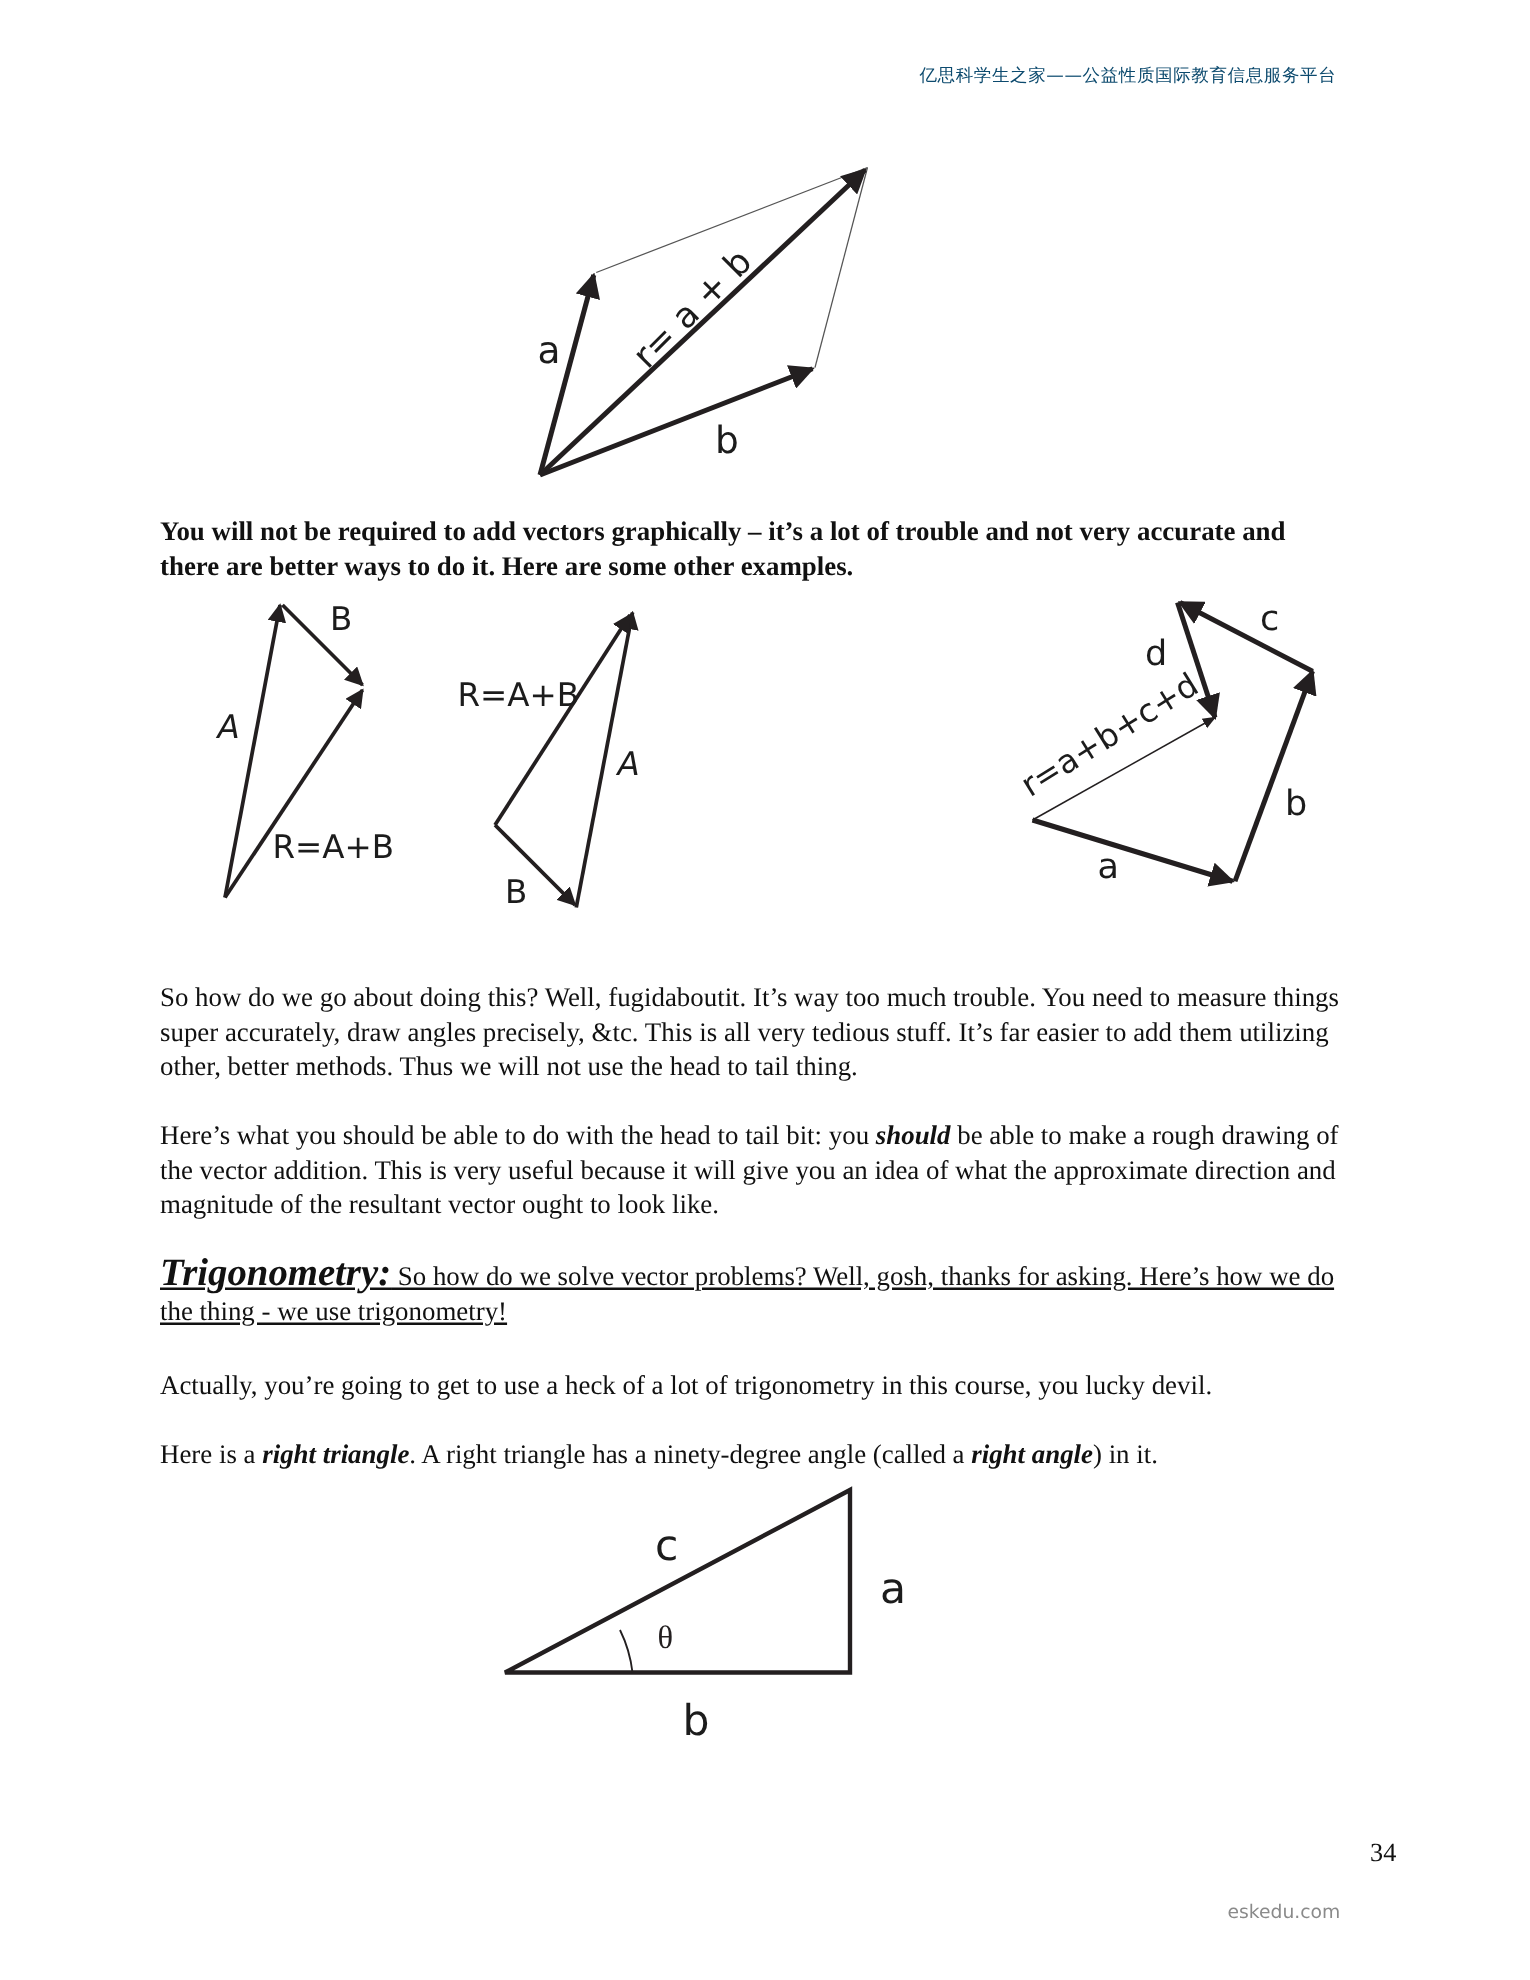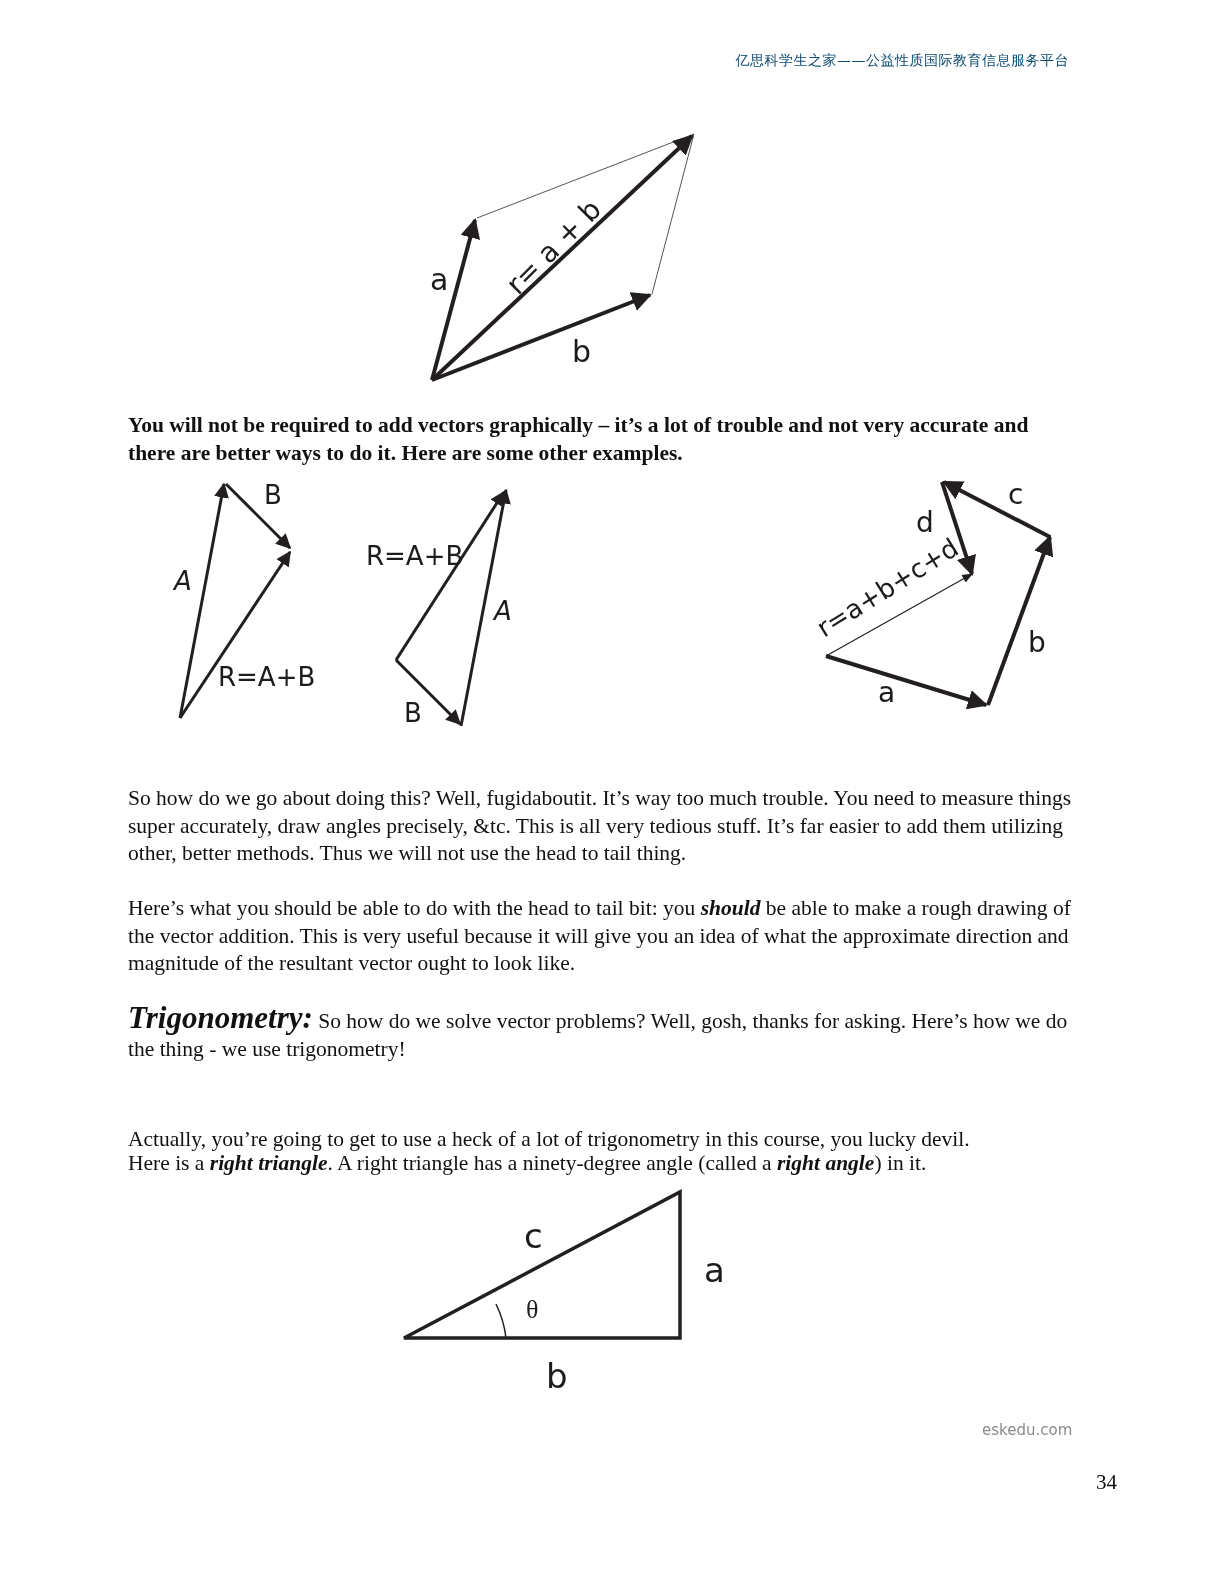--- a/index.html
+++ b/index.html
@@ -1,21 +1,21 @@
 <!DOCTYPE html>
 <html><head>
 <meta charset="utf-8">
 <style>
   html, body { margin: 0; padding: 0; background: #ffffff; }
   body { width: 1224px; height: 1584px; position: relative; overflow: hidden; font-family: "Liberation Serif", serif; color: #111; }
   .header { position: absolute; top: 52px; right: 155px; font-family: "DejaVu Sans", sans-serif; font-size: 14px; color: #0c4a6e; letter-spacing: 0.5px; }
   .para { position: absolute; left: 128px; width: 950px; font-size: 21.5px; line-height: 27.5px; }
   .para b i, .para i b { font-weight: bold; font-style: italic; font-family: Liberation Serif, serif; }
   .heading-inline { font-size: 31px; font-weight: bold; font-style: italic; }
-  .footer-site { position: absolute; top: 1421px; left: 982px; font-family: "DejaVu Sans", sans-serif; font-size: 15px; color: #8a8a8a; }
+  .footer-site { position: absolute; top: 1520px; left: 982px; font-family: "DejaVu Sans", sans-serif; font-size: 15px; color: #8a8a8a; }
   .page-num { position: absolute; top: 1470px; left: 1096px; font-size: 21px; }
   svg { position: absolute; left: 0; top: 0; }
   .lbl { font-family: "DejaVu Sans", sans-serif; fill: #1c1c1c; }
 </style>
 </head>
 <body>
 
 <div class="header">亿思科学生之家——公益性质国际教育信息服务平台</div>
 
 <svg width="1224" height="1584">
@@ -79,20 +79,20 @@
     <text x="526" y="1318" font-size="26" font-family="Liberation Serif, serif" fill="#231f20">θ</text>
   </g>
 </svg>
 
 <div class="para" style="top:412px;font-weight:bold;">You will not be required to add vectors graphically – it’s a lot of trouble and not very accurate and there are better ways to do it.  Here are some other examples.</div>
 
 <div class="para" style="top:785px;">So how do we go about doing this?  Well, fugidaboutit.  It’s way too much trouble.  You need to measure things super accurately, draw angles precisely, &amp;tc.  This is all very tedious stuff.  It’s far easier to add them utilizing other, better methods.  Thus we will not use the head to tail thing.</div>
 
 <div class="para" style="top:895px;"><span>Here’s what you should be able to do with the head to tail bit:  you </span><b><i>should</i></b><span> be able to make a rough drawing of the vector addition.  This is very useful because it will give you an idea of what the approximate direction and magnitude of the resultant vector ought to look like.</span></div>
 
-<div class="para" style="top:1004px;"><span class="heading-inline">Trigonometry:</span><span>  So how do we solve vector problems?  Well, gosh, thanks for asking.  Here’s how we do the thing - we use trigonometry!</span></div>
+<div class="para" style="top:1004px;text-decoration:underline;"><span class="heading-inline">Trigonometry:</span><span>  So how do we solve vector problems?  Well, gosh, thanks for asking.  Here’s how we do the thing - we use trigonometry!</span></div>
 
-<div class="para" style="top:1095px;margin-top:31px;">Actually, you’re going to get to use a heck of a lot of trigonometry in this course, you lucky devil.</div>
+<div class="para" style="top:1095px;">Actually, you’re going to get to use a heck of a lot of trigonometry in this course, you lucky devil.</div>
 
 <div class="para" style="top:1150px;"><span>Here is a </span><b><i>right triangle</i></b><span>.  A right triangle has a ninety-degree angle (called a </span><b><i>right angle</i></b><span>) in it.</span></div>
 
 <div class="footer-site">eskedu.com</div>
 <div class="page-num">34</div>
 
 </body></html>

